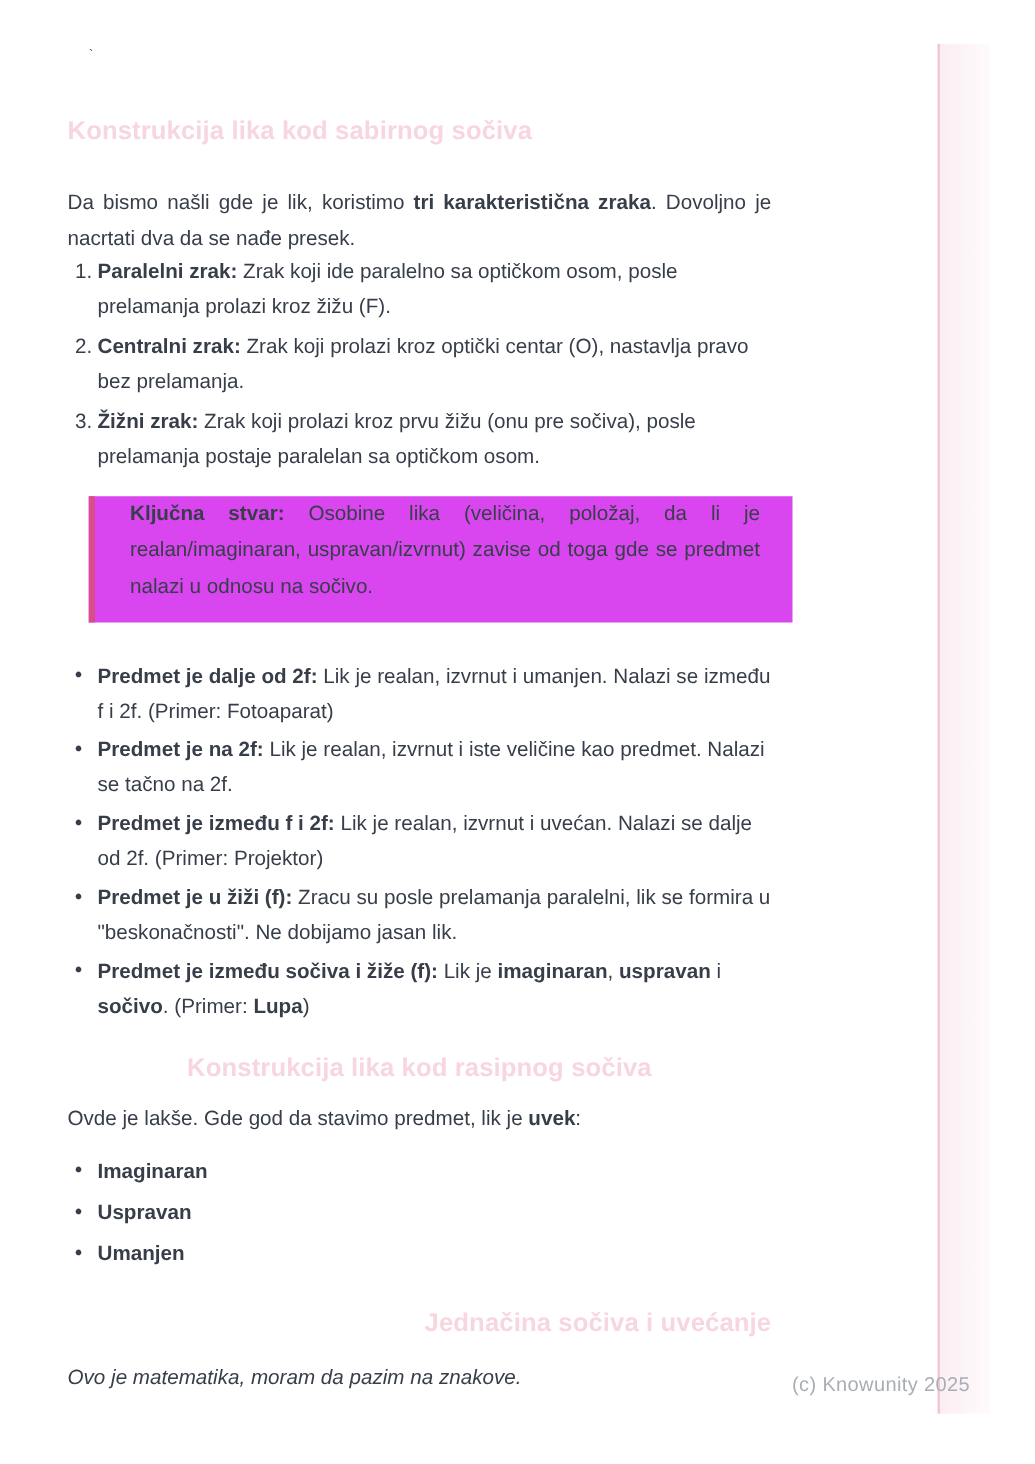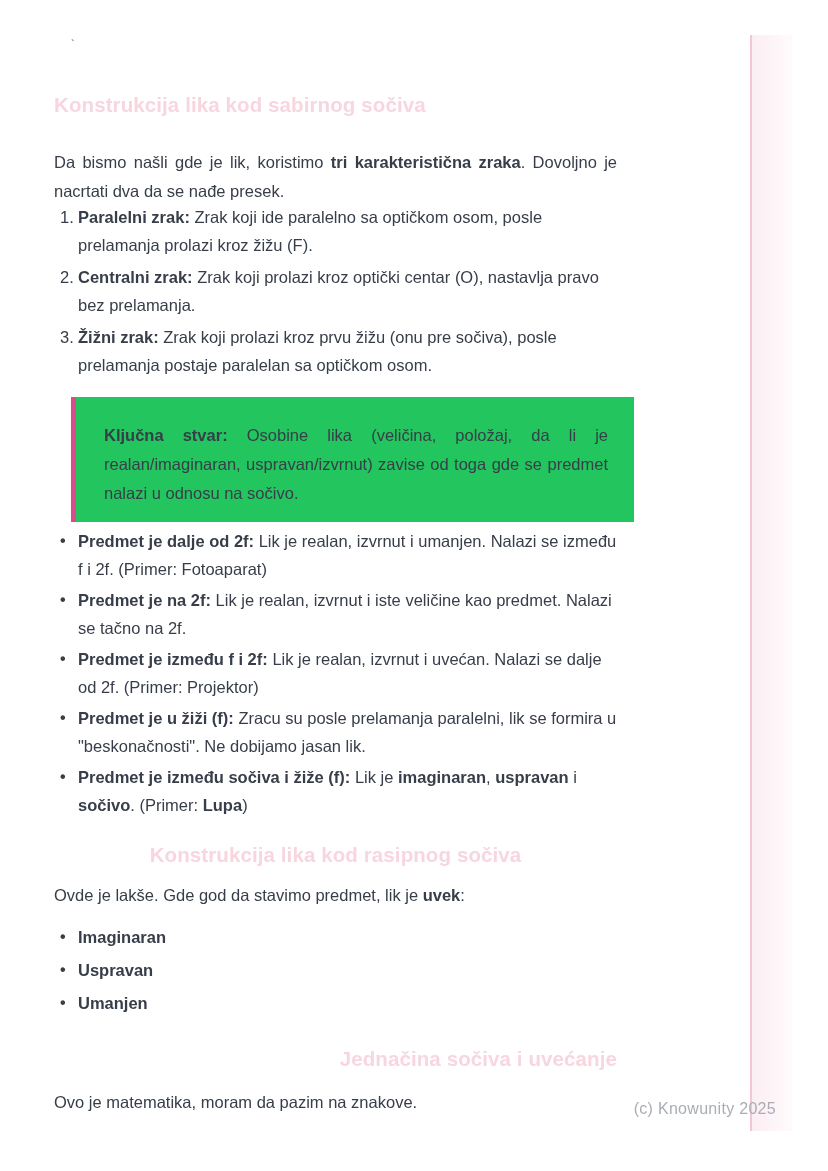--- a/index.html
+++ b/index.html
@@ -20,41 +20,41 @@
     font-size:20.5px; font-weight:700; color:#f8d6df; line-height:26px;
     letter-spacing:0.1px;
   }
   .h1 { top:92px; }
   .h2 { top:842px;text-align:center; }
   .h3 { top:1046px;text-align:right; }
 
   p.body-p { font-size:16.5px; line-height:29px; }
   .p1 { top:131px; text-align:justify;margin-top:17px; }
   .p2 { top:881px; }
-  .p3 { top:1088px; }
+  .p3 { top:1088px;font-style:italic; }
 
   .b { font-weight:700; }
 
   ol.rays { top:203px; list-style:none; }
   ul.cases { top:527px; list-style:none; }
   ul.props { top:923px; list-style:none; }
 
   li.li-row { display:flex; font-size:16.5px; line-height:28px; }
   ol.rays   li.li-row { margin-bottom:4px; }
   ul.cases  li.li-row { margin-bottom:3px; }
   ul.props  li.li-row { margin-bottom:5px; }
 
   .marker { flex:0 0 24px; padding-left:6px; }
   ul .marker { font-weight:700; font-size:16px; }
   .li-text { flex:1 1 auto; }
 
   .callout {
     position:absolute; left:71px; top:397px; width:563px; z-index:1;
-    background:#22c55e; border-left:5px solid #da4d8c;
-    padding:24px 26px 14px 28px;
+    background:#d946ef; border-left:5px solid #da4d8c;
+    padding:0 26px 14px 28px;
   }
   .callout p { font-size:16.5px; line-height:29px; text-align:justify; }
 
   .footer {
     position:absolute; right:52px; top:1100px; z-index:2;
     font-size:16px; color:#a9adb4; letter-spacing:0.3px;
   }
 </style>
 </head>
 <body>

